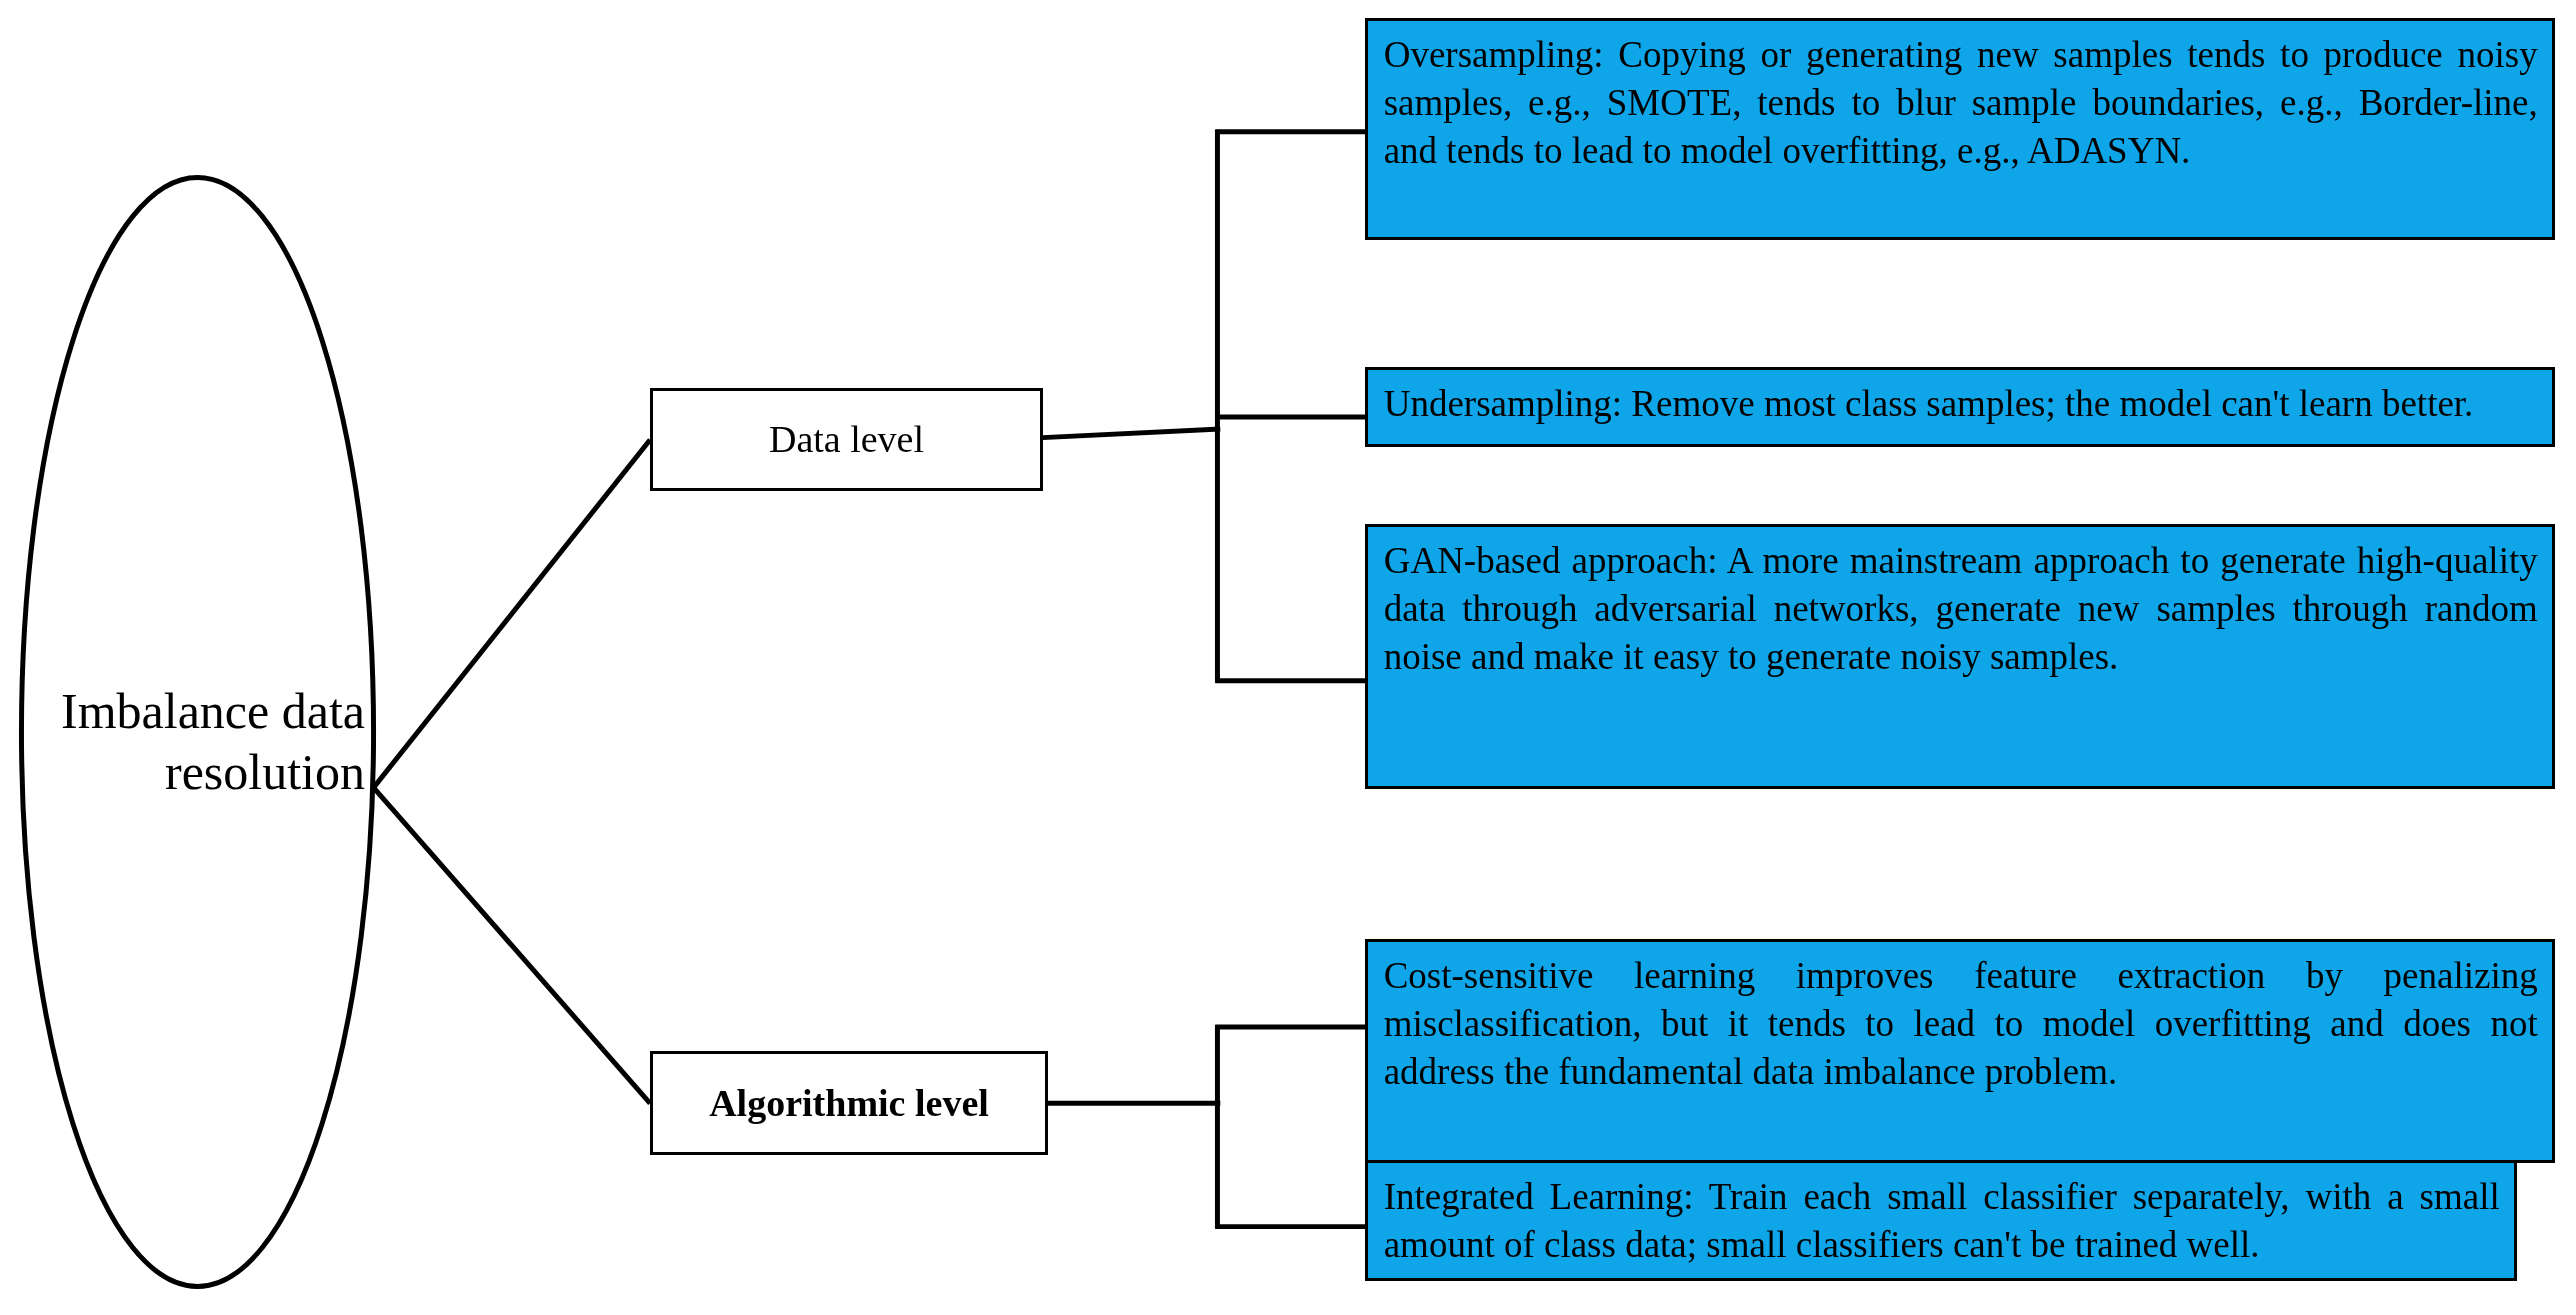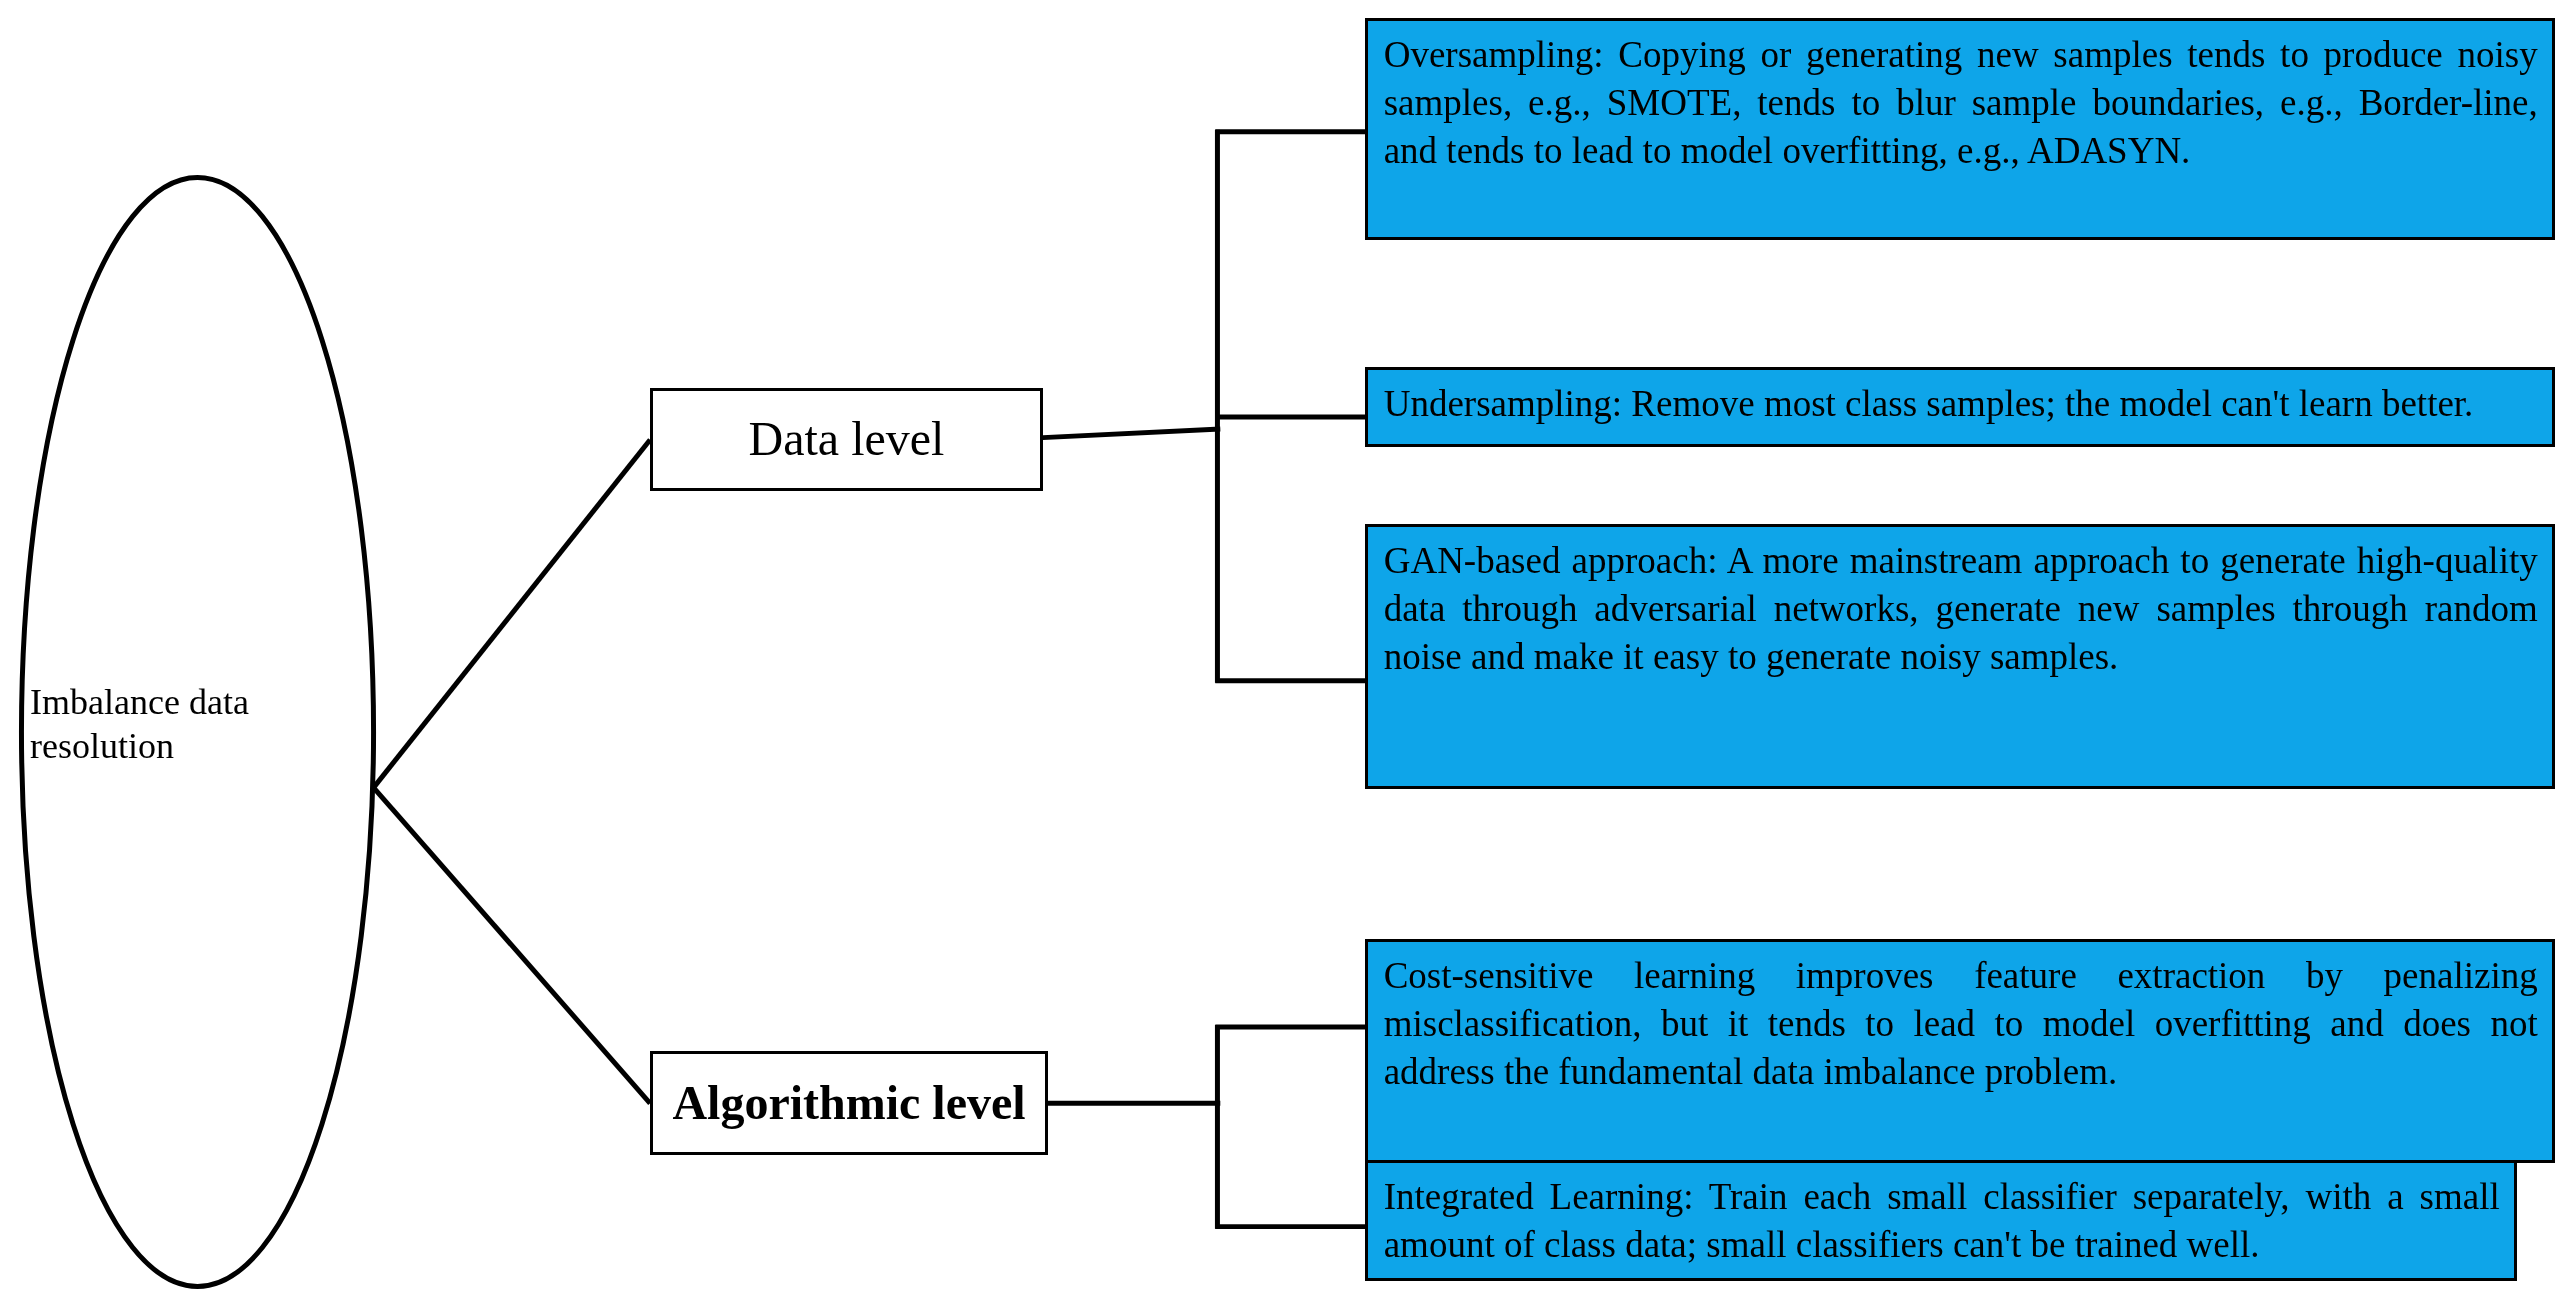--- a/index.html
+++ b/index.html
@@ -27,41 +27,41 @@
   }
   .node-box {
     position: absolute;
     box-sizing: border-box;
     border: 3.6px solid #000000;
     background: #ffffff;
     display: flex;
     align-items: center;
     justify-content: center;
     text-align: center;
-    font-size: 48px;
+    font-size: 38px;
     line-height: 1.18;
   }
   .leaf-box {
     position: absolute;
     box-sizing: border-box;
     border: 3.6px solid #000000;
     background: #0ea5e9;
     padding: 10px 14.3px 10px 15.7px;
     font-size: 37px;
     line-height: 1.30;
     text-align: justify;
     text-justify: inter-word;
     hyphens: none;
     overflow: hidden;
   }
   .leaf-box > span { display: block; }
   .root-label {
     position: absolute;
-    text-align: left;
-    font-size: 36px;
+    text-align: right;
+    font-size: 50px;
     line-height: 1.22;
     white-space: pre-line;
   }
 </style>
 </head>
 <body>
 
 <div id="canvas">
 
   <svg class="layer" viewBox="0 0 3614 1845" xmlns="http://www.w3.org/2000/svg">

